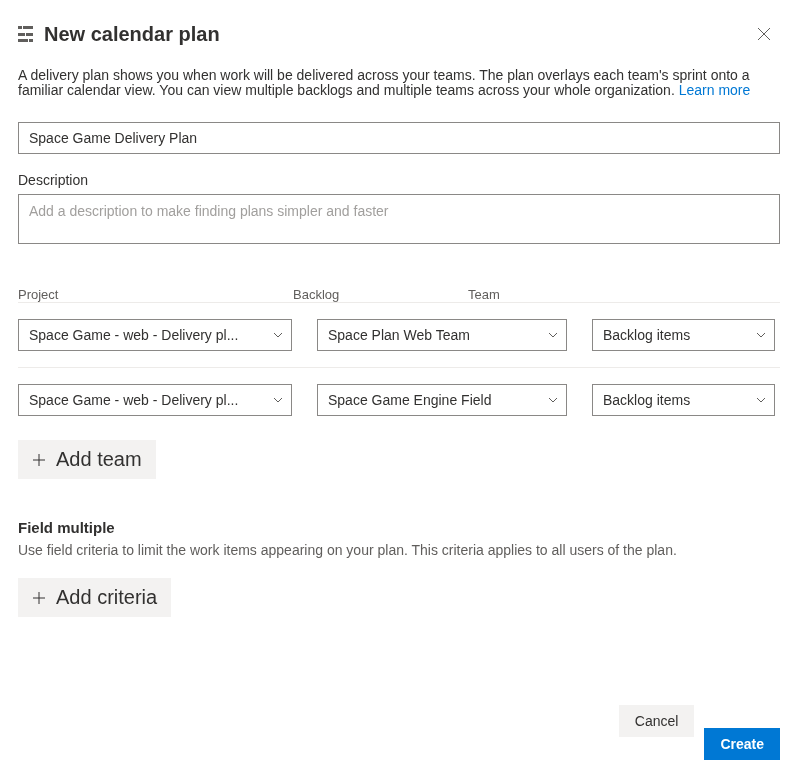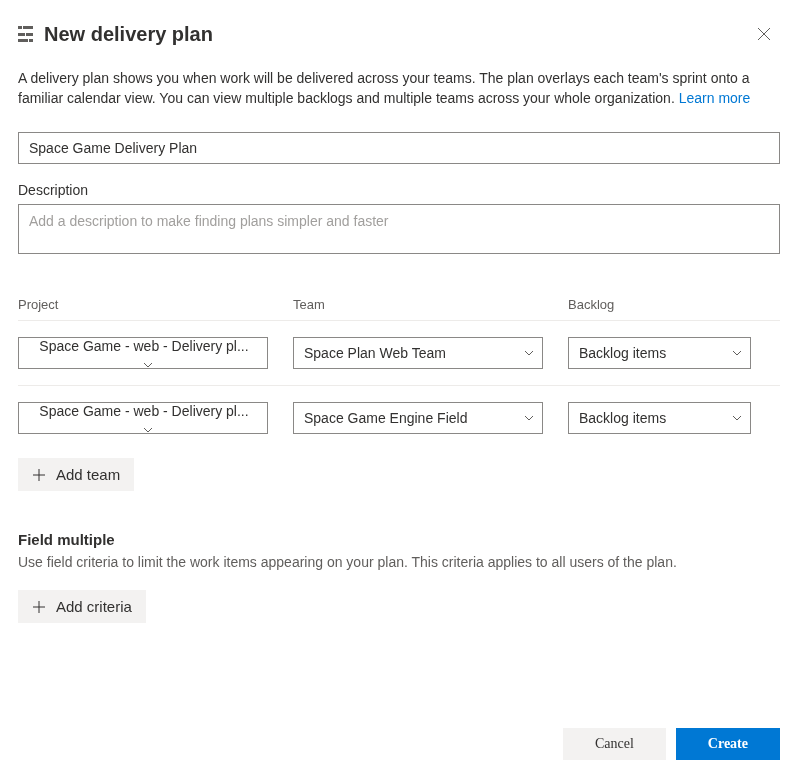--- a/index.html
+++ b/index.html
@@ -56,21 +56,21 @@
       align-items: center;
       justify-content: center;
       color: #605e5c;
     }
     .close-btn svg {
       width: 14px;
       height: 14px;
     }
     .description-text {
       color: #323130;
-      line-height: 20px;
+      line-height: 15px;
       margin-bottom: 24px;
     }
     .learn-more {
       color: #0078d4;
       cursor: pointer;
       text-decoration: none;
     }
     .field-group {
       margin-bottom: 18px;
     }
@@ -114,21 +114,21 @@
     }
     .textarea::placeholder {
       color: #a19f9d;
     }
     .teams-section {
       margin-top: 40px;
     }
     .teams-header {
       display: flex;
       border-bottom: 1px solid #edebe9;
-      padding-bottom: 8px;
+      padding-bottom: 0;
       margin-bottom: 16px;
     }
     .col-header {
       color: #605e5c;
       font-size: 13px;
     }
     .col-project { width: 275px; }
     .col-team { width: 275px; }
     .col-backlog { width: 175px; }
     .team-row {
@@ -151,36 +151,36 @@
     .dropdown-text {
       white-space: nowrap;
       overflow: hidden;
       text-overflow: ellipsis;
       flex: 1;
     }
     .dropdown-caret {
       flex-shrink: 0;
       margin-left: 8px;
     }
-    .dd-project { width: 250px; margin-right: 25px; flex-direction: column; }
+    .dd-project { width: 274px; margin-right: 25px; }
     .dd-team { width: 250px; margin-right: 25px; }
     .dd-backlog { width: 183px; }
     .row-divider {
       border-bottom: 1px solid #edebe9;
       margin-bottom: 16px;
     }
     .add-btn {
       display: inline-flex;
       align-items: center;
       gap: 10px;
       background: #f3f2f1;
       border: none;
       padding: 8px 14px;
       font-family: inherit;
-      font-size: 15px;
+      font-size: 20px;
       color: #323130;
       cursor: pointer;
       margin-top: 8px;
     }
     .add-btn svg {
       width: 14px;
       height: 14px;
     }
     .field-criteria-section {
       margin-top: 40px;
@@ -198,34 +198,35 @@
     }
     .footer {
       position: absolute;
       bottom: 18px;
       right: 18px;
       display: flex;
       gap: 10px;
     }
     .btn {
       height: 32px;
-      padding: 0 32px;
-      font-family: Liberation Serif, serif;
+      padding: 0 16px;
+      font-family: Liberation Sans, sans-serif;
       font-size: 14px;
       border: none;
       cursor: pointer;
     }
     .btn-secondary {
       background: #f3f2f1;
       color: #323130;
     }
     .btn-primary {
       background: #0078d4;
       color: #fff;
       font-weight: 600;
+      margin-top: 23px;
     }
   </style>
 </head>
 <body>
 
 <div class="header">
   <div class="header-left">
     <div class="plan-icon">
       <div class="plan-icon-row">
           <div class="plan-icon-cell" style="width:4px"></div>
@@ -233,21 +234,21 @@
         </div>
       <div class="plan-icon-row">
           <div class="plan-icon-cell" style="width:7px"></div>
           <div class="plan-icon-cell" style="width:7px"></div>
         </div>
       <div class="plan-icon-row">
           <div class="plan-icon-cell" style="width:10px"></div>
           <div class="plan-icon-cell" style="width:4px"></div>
         </div>
     </div>
-    <h1 class="title">New delivery plan</h1>
+    <h1 class="title">New calendar plan</h1>
   </div>
   <div class="close-btn">
     <svg viewBox="0 0 14 14" stroke="currentColor" stroke-width="1" fill="none">
       <line x1="1" y1="1" x2="13" y2="13"></line>
         <line x1="13" y1="1" x2="1" y2="13"></line>
     </svg>
   </div>
 </div>
 
 <p class="description-text">
@@ -261,22 +262,22 @@
 <div class="field-group">
   <div class="field-label-row">
     <label class="field-label">Description</label>
   </div>
   <textarea class="textarea" placeholder="Add a description to make finding plans simpler and faster" style=""></textarea>
 </div>
 
 <div class="teams-section">
   <div class="teams-header">
     <div class="col-header col-project">Project</div>
+    <div class="col-header col-backlog">Backlog</div>
     <div class="col-header col-team">Team</div>
-    <div class="col-header col-backlog">Backlog</div>
   </div>
 
   <div class="team-row">
     <div class="dropdown dd-project">
       <span class="dropdown-text">Space Game - web - Delivery pl...</span>
       <svg class="dropdown-caret" width="10" height="6" viewBox="0 0 10 6" fill="none" stroke="#605e5c" stroke-width="1">
           <polyline points="1,1 5,5 9,1"></polyline>
         </svg>
     </div>
     <div class="dropdown dd-team">

